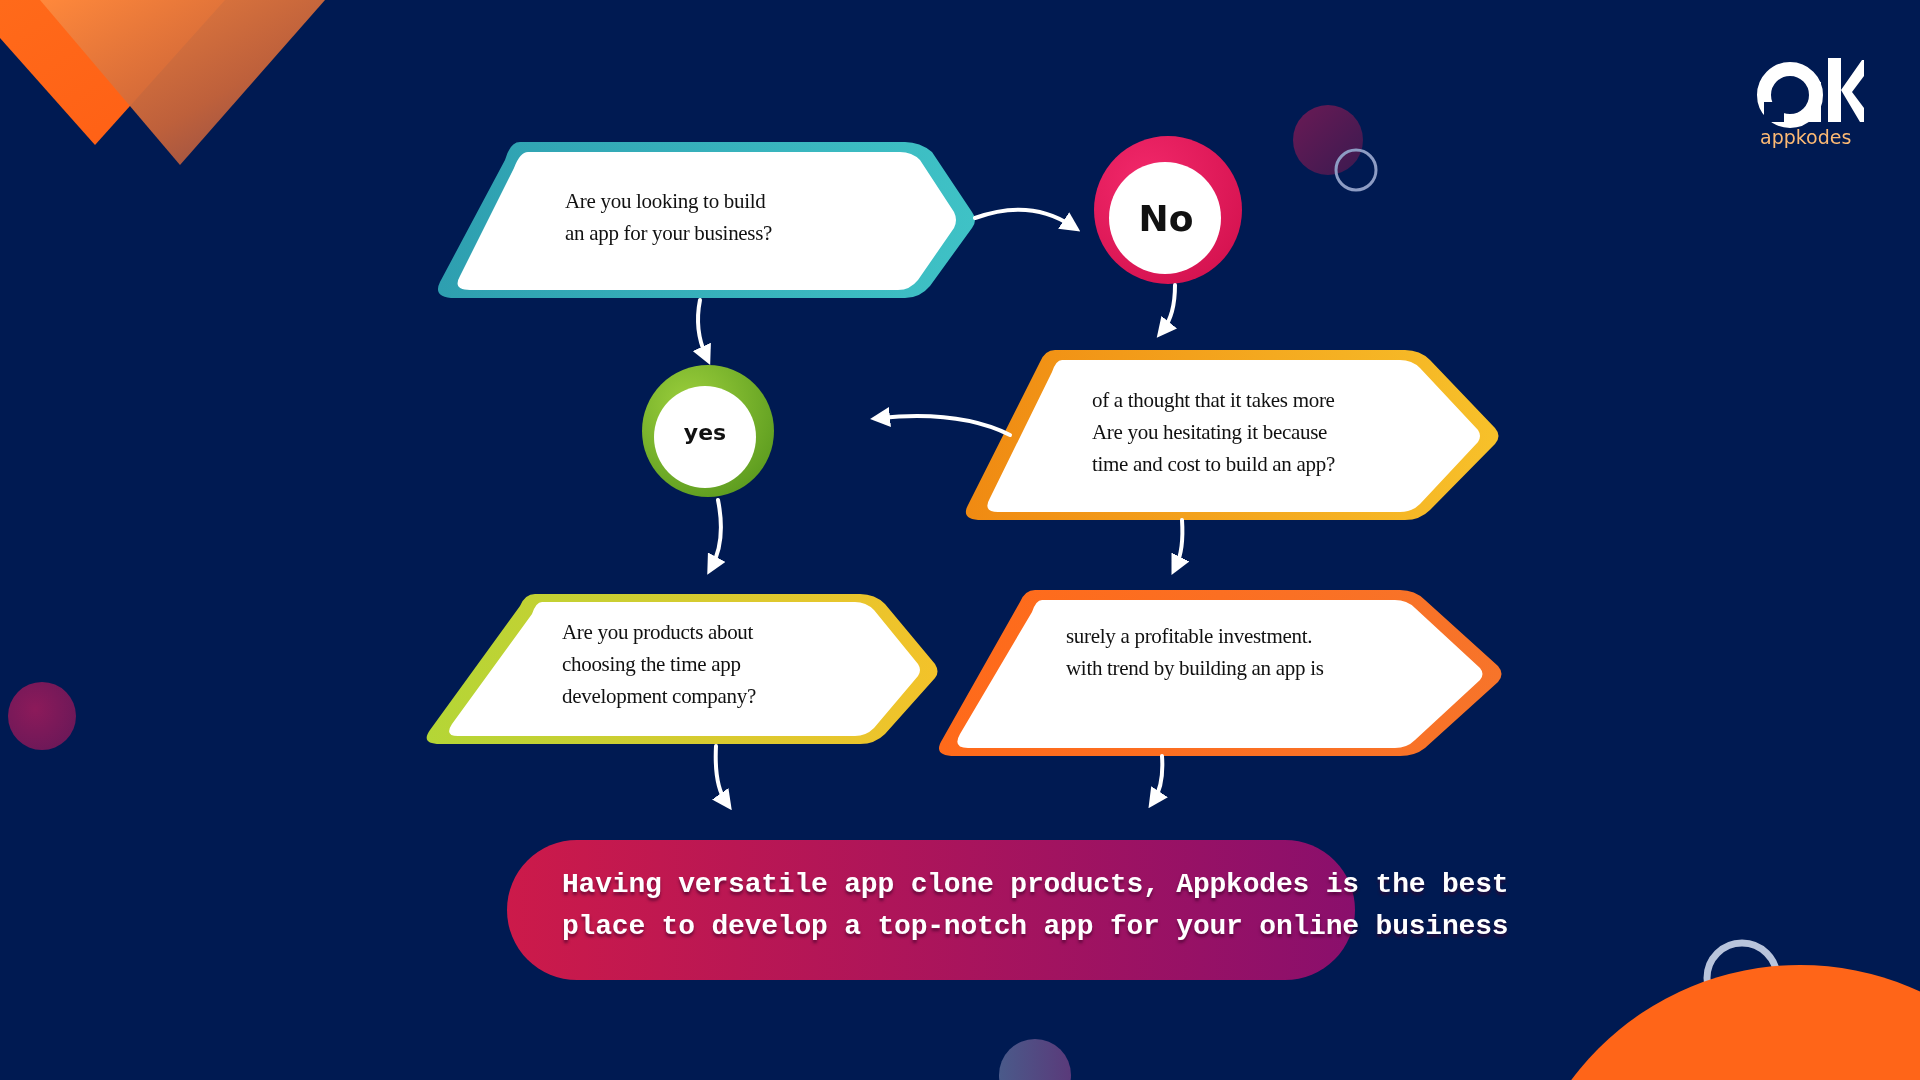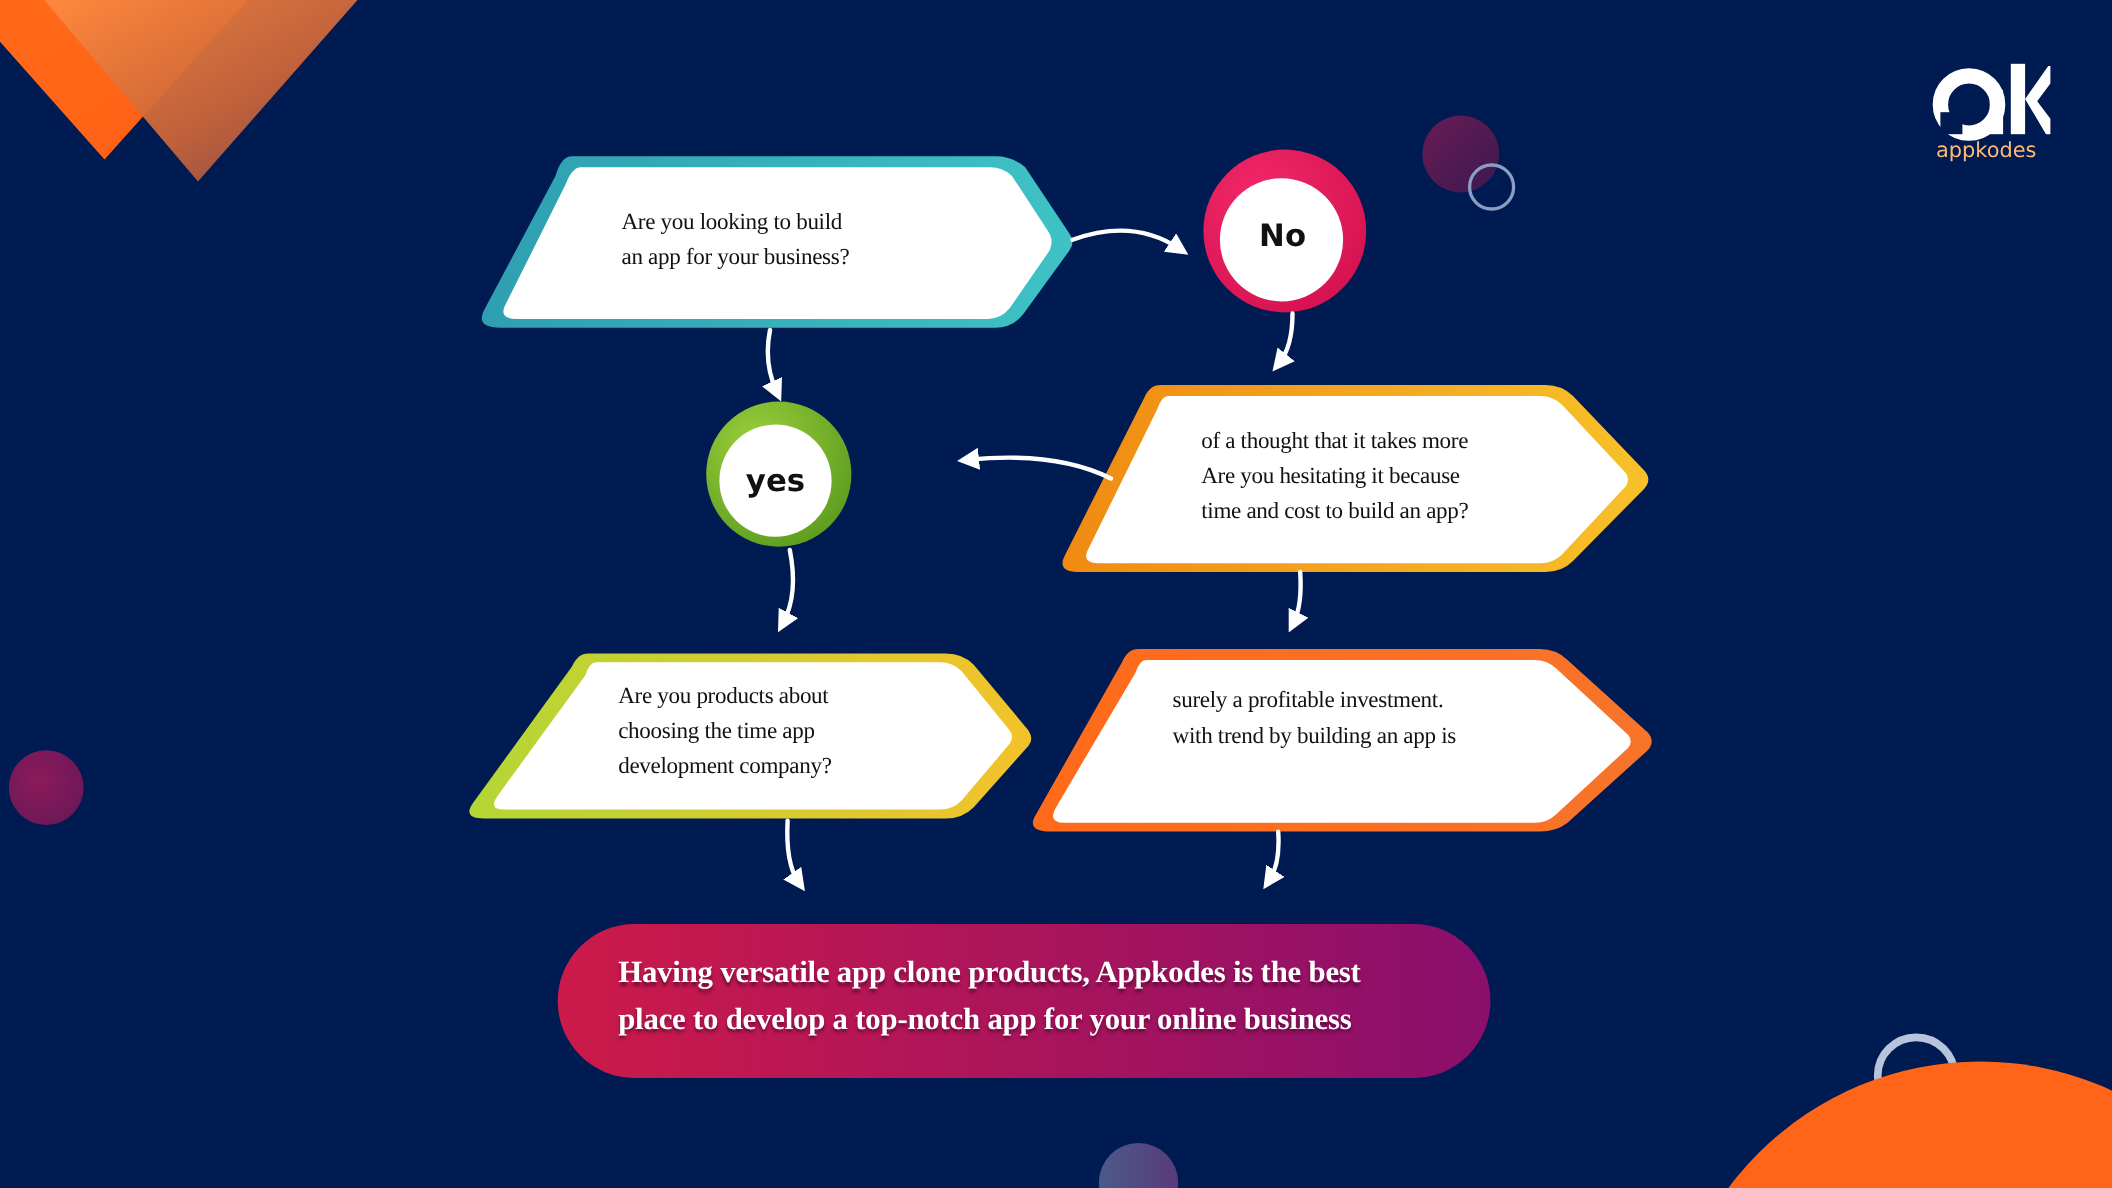--- a/index.html
+++ b/index.html
@@ -1,20 +1,20 @@
 <!DOCTYPE html>
 <html><head>
 <meta charset="utf-8">
 <style>
   html, body { margin:0; padding:0; }
   body { width:1920px; height:1080px; overflow:hidden; background:#001a52; position:relative; font-family:"DejaVu Sans", sans-serif; }
   .layer { position:absolute; left:0; top:0; width:1920px; height:1080px; }
   .node-text { position:absolute; color:#111; font-family:Liberation Serif, serif; font-size:21px; line-height:32px; letter-spacing:-0.3px; }
   .circle-label { position:absolute; color:#111; font-weight:bold; text-align:center; font-family:"DejaVu Sans", sans-serif; }
-  .cta-text { position:absolute; color:#fff; font-weight:bold; font-family:Liberation Serif, serif; font-size:28px; line-height:42px; text-shadow:0 3px 3px rgba(60,0,40,0.6); letter-spacing:-0.2px; }
+  .cta-text { position:absolute; color:#fff; font-weight:bold; font-family:Liberation Mono, monospace; font-size:28px; line-height:42px; text-shadow:0 3px 3px rgba(60,0,40,0.6); letter-spacing:-0.2px; }
   .logo-text { position:absolute; color:#fdba74; font-family:"DejaVu Sans", sans-serif; font-size:19px; }
 </style>
 </head>
 <body>
 
 <svg class="layer" viewBox="0 0 1920 1080" xmlns="http://www.w3.org/2000/svg">
   <defs>
     <linearGradient id="triA" x1="0" y1="0" x2="1" y2="1">
       <stop offset="0" stop-color="#ff6a1a"></stop>
       <stop offset="1" stop-color="#ff5e14"></stop>
@@ -141,23 +141,23 @@
   </g>
 </svg>
 
 <div class="logo-text" style="left:1760px; top:126px;">appkodes</div>
 
 <div class="node-text" style="left:565px; top:185px;">
   <div>Are you looking to build</div>
   <div>an app for your business?</div>
 </div>
 
-<div class="circle-label" style="left:1120px; top:198px; width:92px; font-size:28px;">No</div>
+<div class="circle-label" style="left:1120px; top:198px; width:92px; font-size:36px;">No</div>
 
-<div class="circle-label" style="left:664px; top:420px; width:82px; font-size:28px;">yes</div>
+<div class="circle-label" style="left:664px; top:420px; width:82px; font-size:22px;">yes</div>
 
 <div class="node-text" style="left:1092px; top:384px;">
   <div>of a thought that it takes more</div>
   <div>Are you hesitating it because</div>
   <div>time and cost to build an app?</div>
 </div>
 
 <div class="node-text" style="left:562px; top:616px;">
   <div>Are you products about</div>
   <div>choosing the time app</div>

